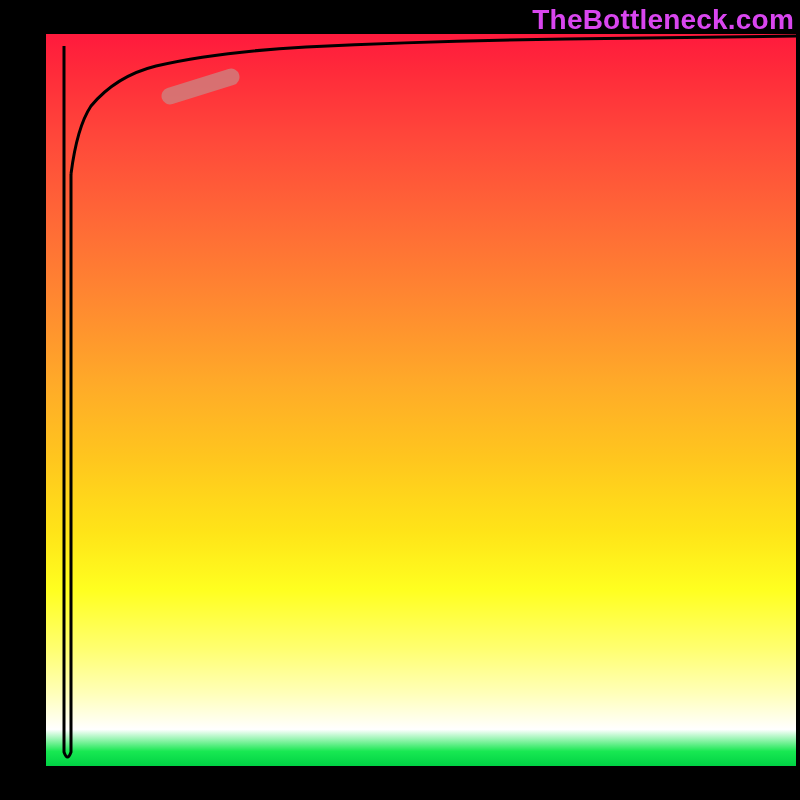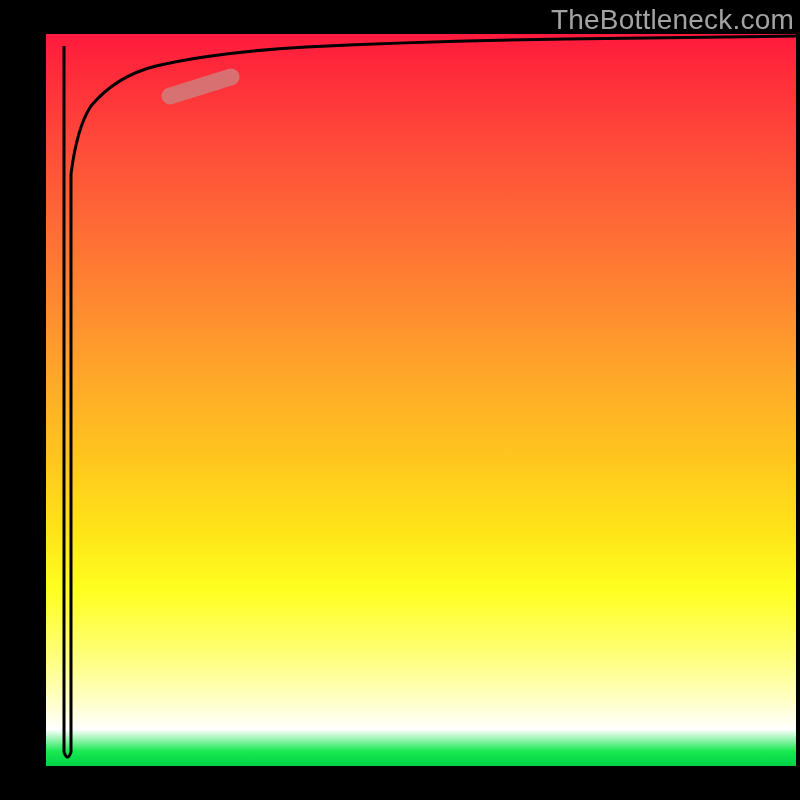--- a/index.html
+++ b/index.html
@@ -43,22 +43,22 @@
       #ffffff 95%,
       #18e852 98%,
       #00d244 100%
     );
   }
   .watermark {
     position: absolute;
     top: 4px;
     right: 6px;
     font-size: 28px;
-    font-weight: 400;
-    color: #a3a3a3;
+    font-weight: 700;
+    color: #d946ef;
     letter-spacing: 0.2px;
     user-select: none;
   }
   .curve-svg {
     position: absolute;
     left: 46px;
     top: 34px;
     width: 750px;
     height: 732px;
     overflow: visible;

